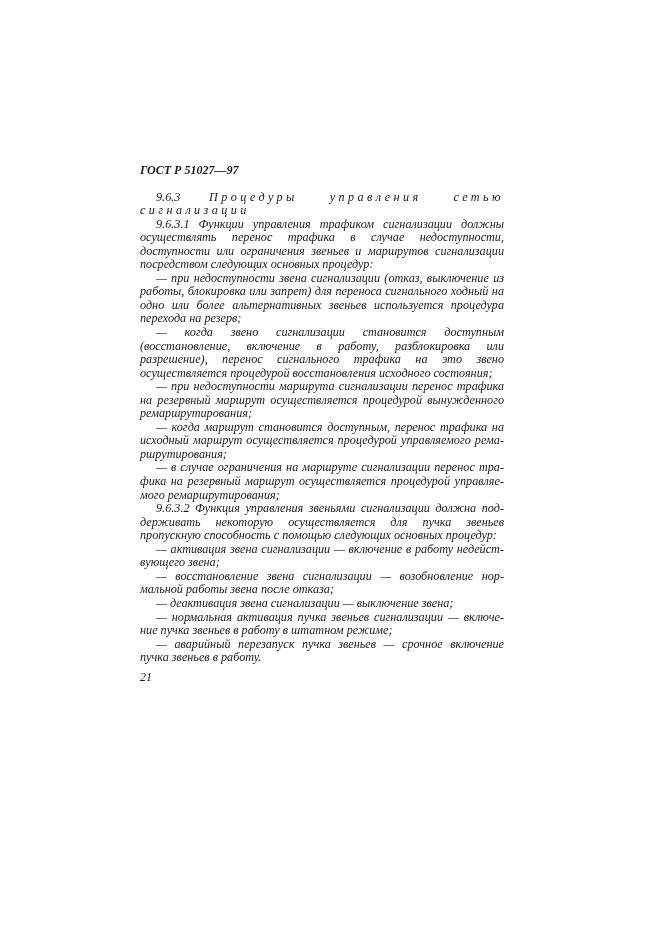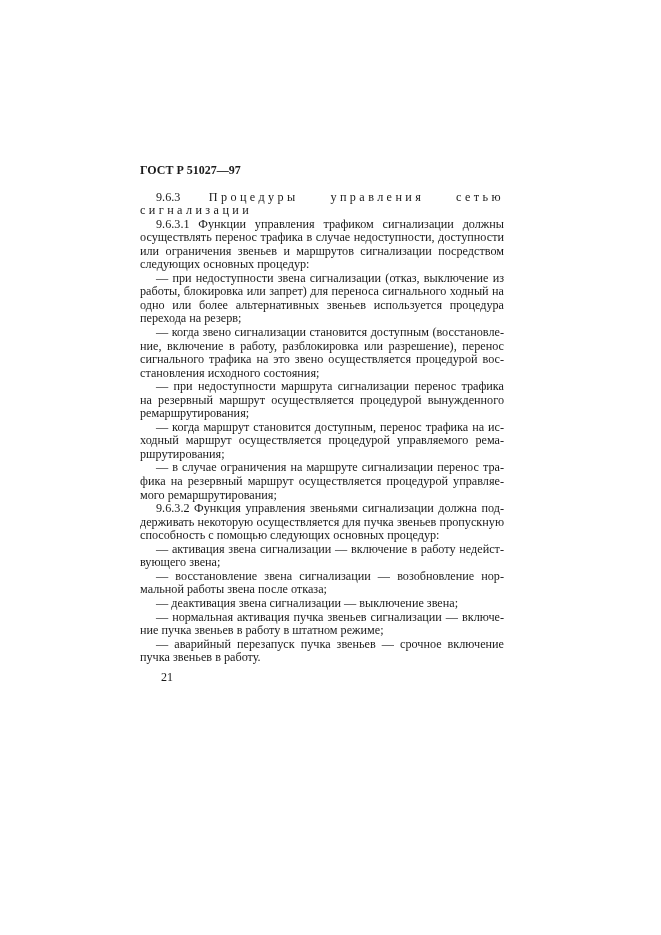--- a/index.html
+++ b/index.html
@@ -1,26 +1,26 @@
 <!DOCTYPE html>
 <html><head>
 <meta charset="utf-8">
 <style>
   html, body { margin: 0; padding: 0; background: #ffffff; }
   body { width: 661px; height: 935px; position: relative; overflow: hidden; }
   .page {
     position: absolute; left: 140px; top: 164px; width: 364px;
     font-family: "Liberation Serif", "DejaVu Serif", serif;
-    font-size: 12.2px; line-height: 13.55px; color: #1a1a1a;
+    font-size: 12.2px; line-height: 13.55px; color: #1a1a1a; font-style: italic;
   }
   .header { font-weight: bold; font-size: 12px; margin-bottom: 13px; }
   .p { text-align: justify; text-indent: 16px; margin: 0; hyphens: manual; }
   .p.last-line-justify { text-align-last: justify; }
   .spaced { letter-spacing: 3.4px; }
-  .page-num { margin-top: 6px; font-size: 12px; margin-left: 21px; }
+  .page-num { margin-top: 6px; font-size: 12px; }
 </style>
 </head>
 <body>
 
 <div class="page">
   <div class="header">ГОСТ Р 51027—97</div>
 
   <p class="p">
     <span>9.6.3</span>
     <span class="spaced">Процедуры управления сетью сигнализации</span>

